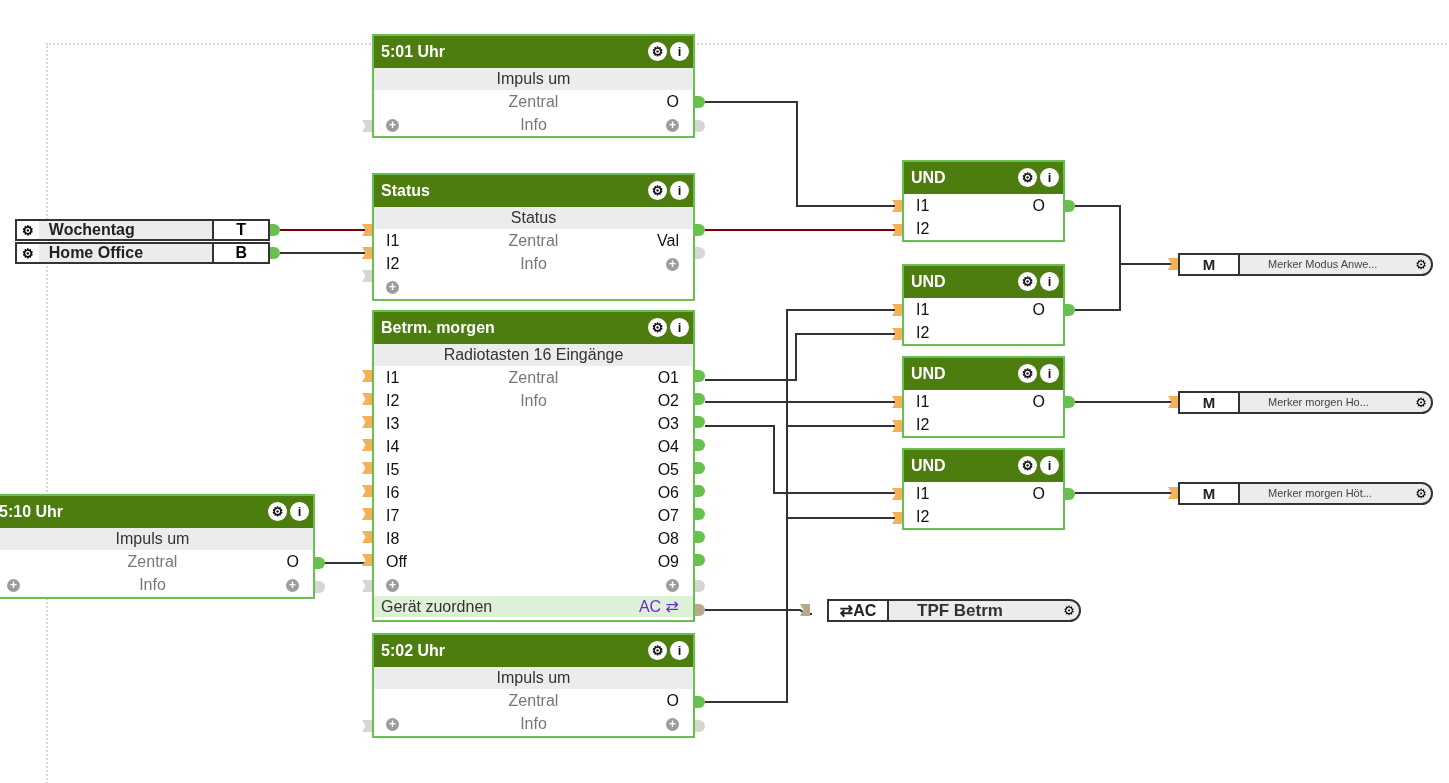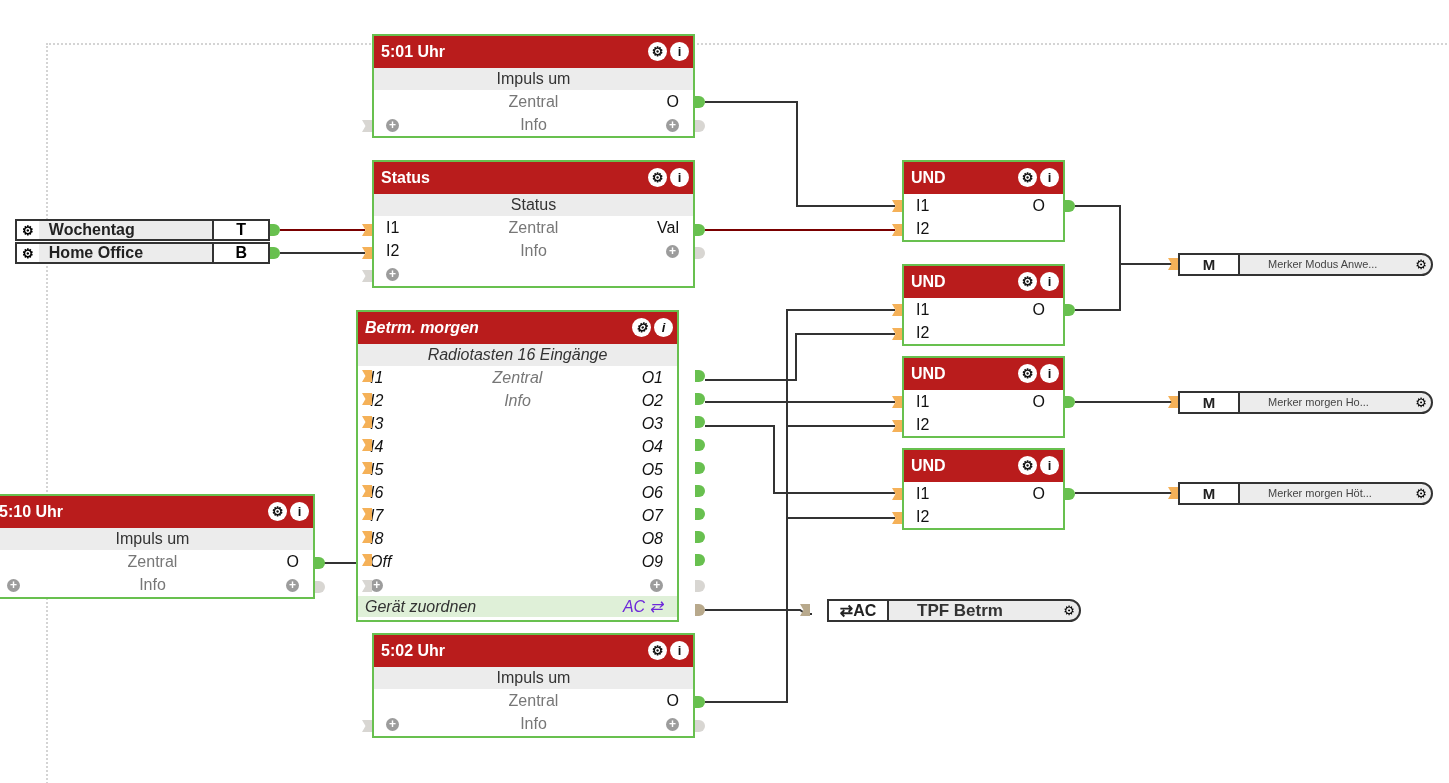--- a/index.html
+++ b/index.html
@@ -2,21 +2,21 @@
 <html><head>
 <meta charset="utf-8">
 <style>
   html, body { margin:0; padding:0; }
   body { width:1449px; height:783px; position:relative; overflow:hidden; background:#ffffff;
          font-family:"Liberation Sans", sans-serif; }
   .canvas-frame { position:absolute; left:46px; top:43px; width:1420px; height:760px;
                   border-top:2px dotted #d4d4d4; border-left:2px dotted #d4d4d4; box-sizing:border-box; }
   svg.wires { position:absolute; left:0; top:0; width:1449px; height:783px; }
   .block { position:absolute; background:#fff; border:2px solid #68c04f; box-sizing:border-box; }
-  .block .hdr { background:#b91c1c; color:#fff; font-weight:bold; font-size:16px; height:32px; line-height:32px;
+  .block .hdr { background:#4d7c0f; color:#fff; font-weight:bold; font-size:16px; height:32px; line-height:32px;
                 padding-left:7px; position:relative; }
   .block .hdr .title { display:inline-block; }
   .hdr .btns { position:absolute; right:4px; top:6px; display:flex; gap:3px; }
   .hdr .ib { width:19px; height:19px; border-radius:50%; background:#fff; display:flex; align-items:center;
              justify-content:center; font-size:13px; color:#111; font-weight:bold; line-height:1; }
   .block .sub { background:#ececec; color:#333; text-align:center; font-size:16px; height:22px; line-height:22px; }
   .row { position:relative; height:23px; line-height:23px; font-size:16px; color:#111; }
   .row .l { position:absolute; left:12px; }
   .row .c { position:absolute; left:0; right:0; text-align:center; color:#777; }
   .row .r { position:absolute; right:14px; }
@@ -98,21 +98,21 @@
   <div class="row">
       <span class="l"><span class="plus">+</span></span>
       <span class="c">Info</span>
       <span class="r"><span class="plus">+</span></span>
     </div>
 </div>
 <div class="pin-out" style="left:695px;top:96px;"></div>
 <div class="pin-in grey" style="left:362px;top:120px;"></div>
 <div class="pin-out grey" style="left:695px;top:120px;"></div>
 
-<div class="block" style="left:372px;top:160px;width:323px;height:128px;">
+<div class="block" style="left:372px;top:173px;width:323px;height:128px;">
   <div class="hdr">
     <span class="title">Status</span>
     <span class="btns">
         <span class="ib">⚙</span>
         <span class="ib">i</span>
       </span>
   </div>
   <div class="sub">Status</div>
   <div class="row">
       <span class="l">I1</span>
@@ -127,21 +127,21 @@
   <div class="row">
       <span class="l"><span class="plus">+</span></span>
     </div>
 </div>
 <div class="pin-in" style="left:362px;top:224px;"></div>
 <div class="pin-in" style="left:362px;top:247px;"></div>
 <div class="pin-in grey" style="left:362px;top:270px;"></div>
 <div class="pin-out" style="left:695px;top:224px;"></div>
 <div class="pin-out grey" style="left:695px;top:247px;"></div>
 
-<div class="block" style="left:356px;top:310px;width:323px;height:312px;font-style:italic;">
+<div class="block" style="left:372px;top:310px;width:323px;height:312px;">
   <div class="hdr">
     <span class="title">Betrm. morgen</span>
     <span class="btns">
         <span class="ib">⚙</span>
         <span class="ib">i</span>
       </span>
   </div>
   <div class="sub">Radiotasten 16 Eingänge</div>
   <div id="betrm-rows">
       <div class="row">

